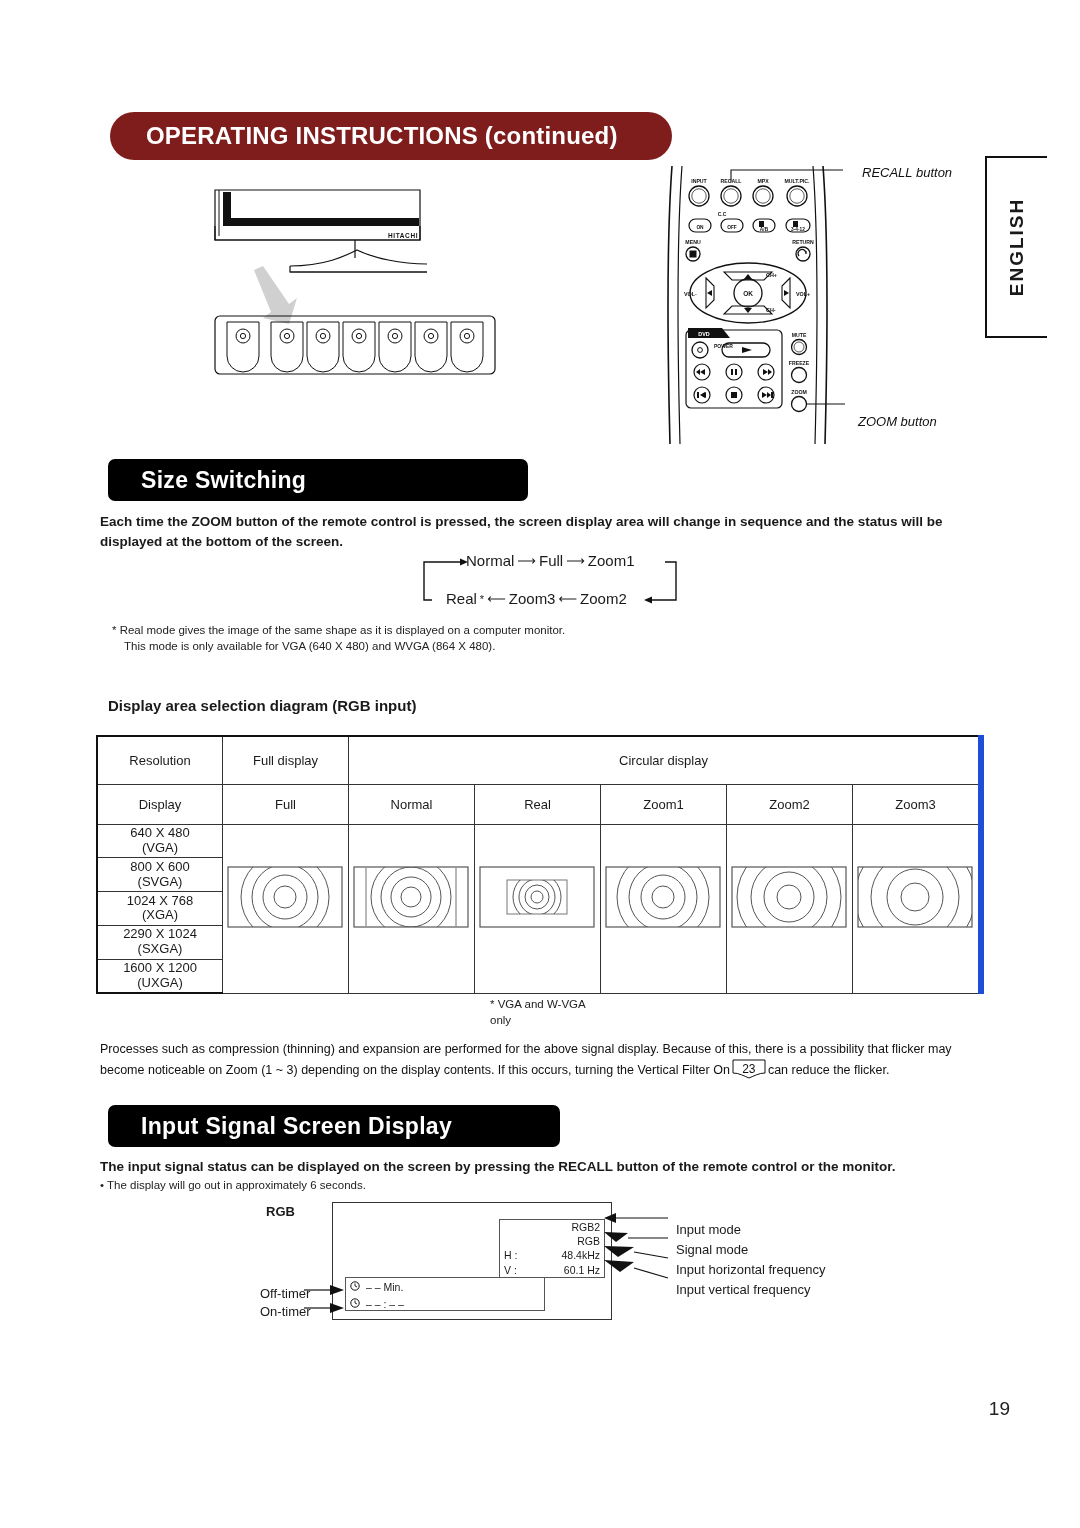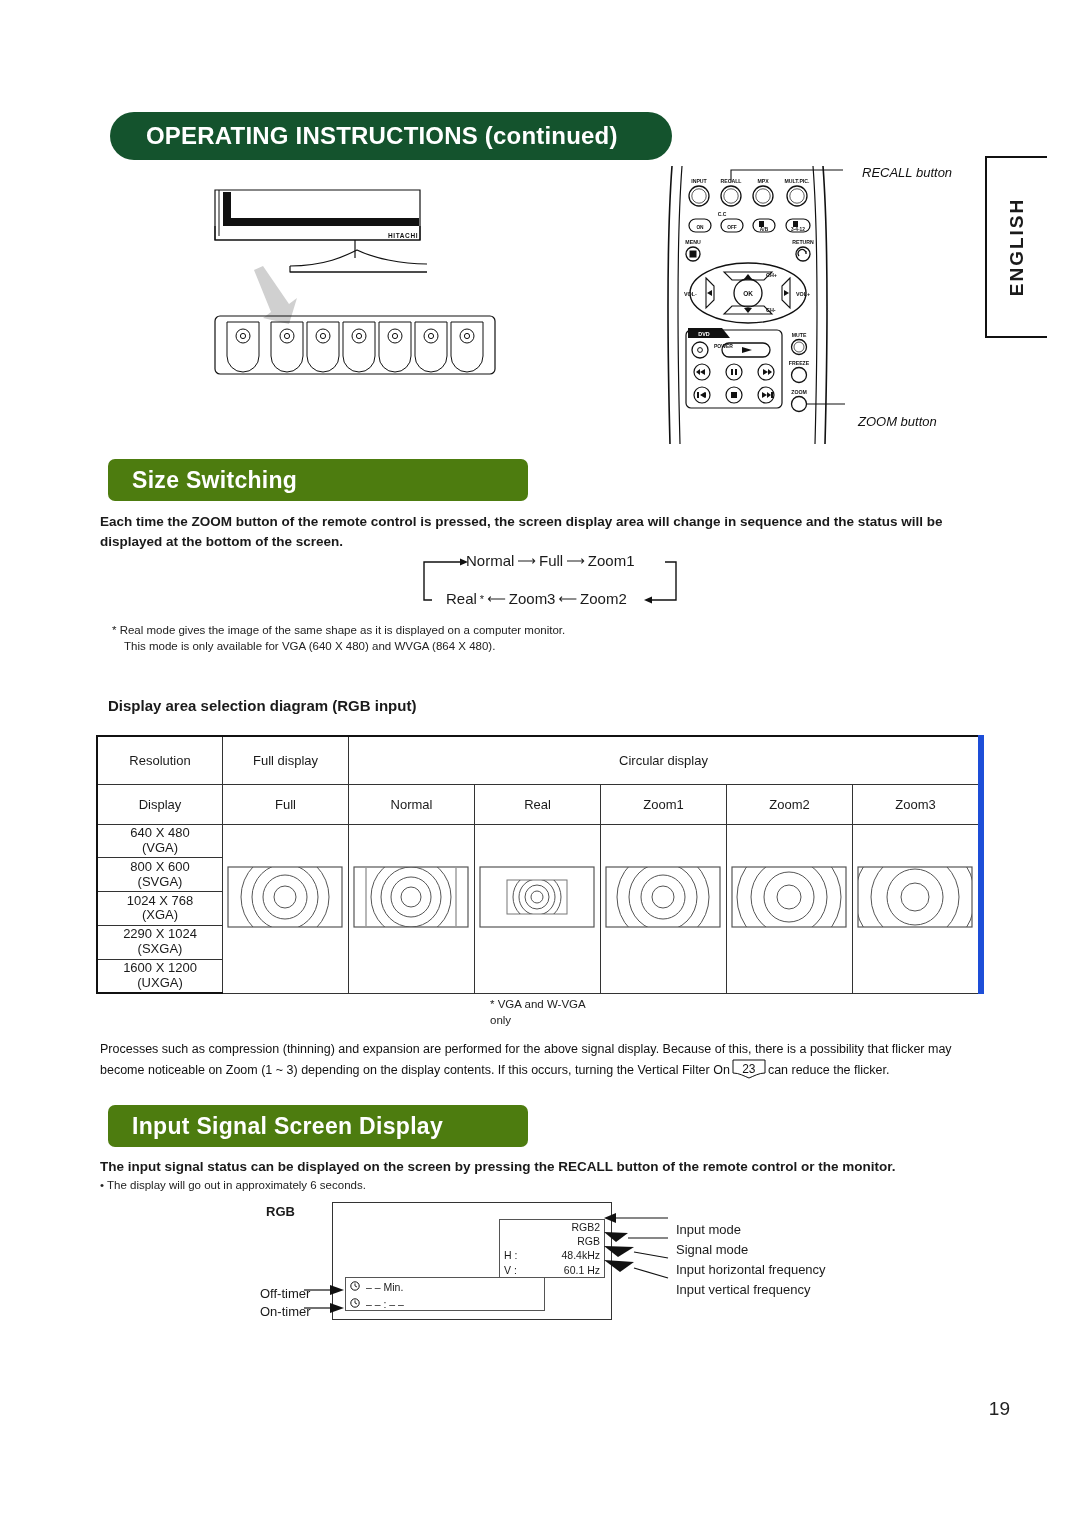--- a/index.html
+++ b/index.html
@@ -10,21 +10,21 @@
     font-family:"Liberation Sans", sans-serif;
     color:#1a1a1a;
     position:relative;
     overflow:hidden;
   }
 
   
   .banner {
     position:absolute; left:110px; top:112px;
     width:562px; height:48px;
-    background:#14532d; border-radius:26px;
+    background:#7f1d1d; border-radius:26px;
     display:flex; align-items:center; padding-left:36px;
   }
   .banner-title {
     color:#fff; font-size:24px; font-weight:bold; letter-spacing:.2px;
   }
 
   
   .lang-tab {
     position:absolute; left:985px; top:156px;
     width:62px; height:182px;
@@ -42,27 +42,27 @@
 
   
   .remote-illus { position:absolute; left:660px; top:160px; width:185px; height:290px; }
 
   .callout { position:absolute; font-size:13px; color:#111; white-space:nowrap;font-style:italic; }
   .callout-recall { left:862px; top:165px; }
   .callout-zoom   { left:858px; top:414px; }
 
   
   .pill {
-    position:absolute; height:42px; background:#4d7c0f;
+    position:absolute; height:42px; background:#000000;
     border-radius:7px 7px 7px 7px;
-    display:flex; align-items:center; padding-left:24px;
+    display:flex; align-items:center; padding-left:33px;
   }
   .pill span { color:#fff; font-size:23px; font-weight:bold; letter-spacing:.3px; }
   .pill.size  { left:108px; top:459px; width:420px; }
-  .pill.input { left:108px; top:1105px; width:420px; }
+  .pill.input { left:108px; top:1105px; width:452px; }
 
   
   .bold-para {
     position:absolute; font-size:13.5px; font-weight:bold; line-height:1.5;
   }
   .p-size-intro { left:100px; top:512px; width:880px; }
   .p-input-intro{ left:100px; top:1157px; width:890px; }
 
   .note-line { position:absolute; font-size:11.5px; line-height:1.45; color:#222; }
   .n-real1 { left:112px; top:622px; }

